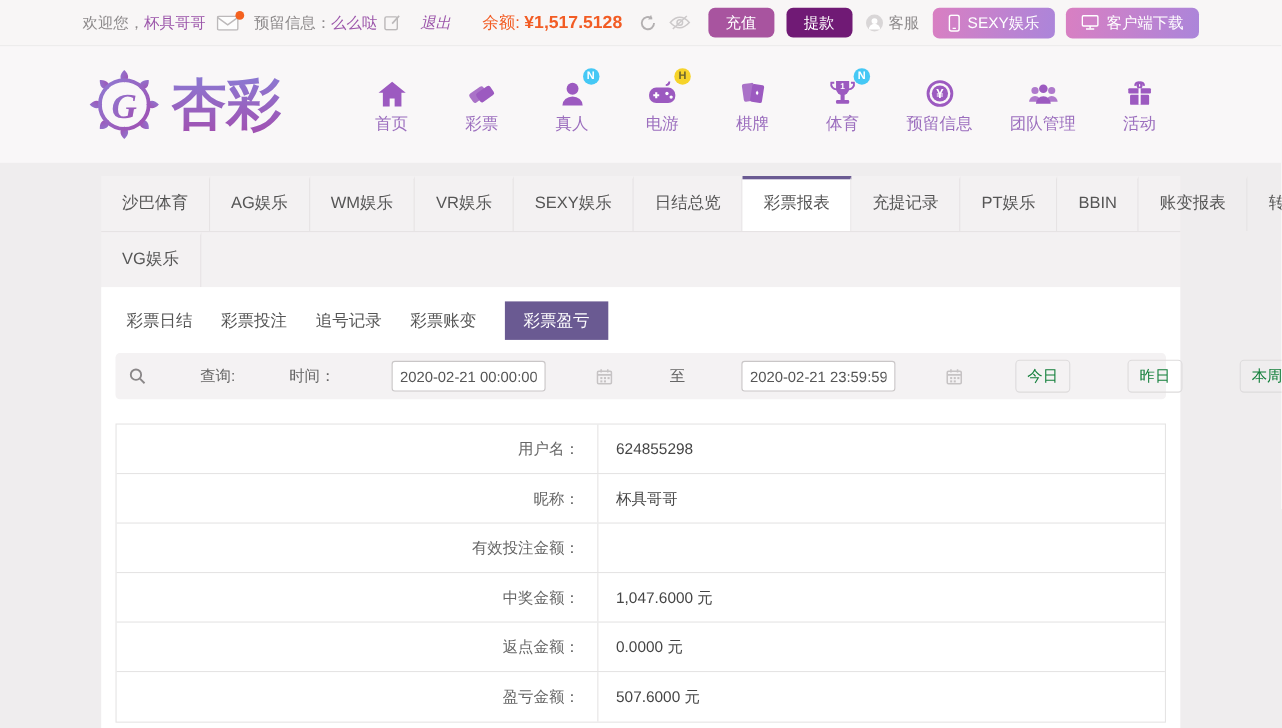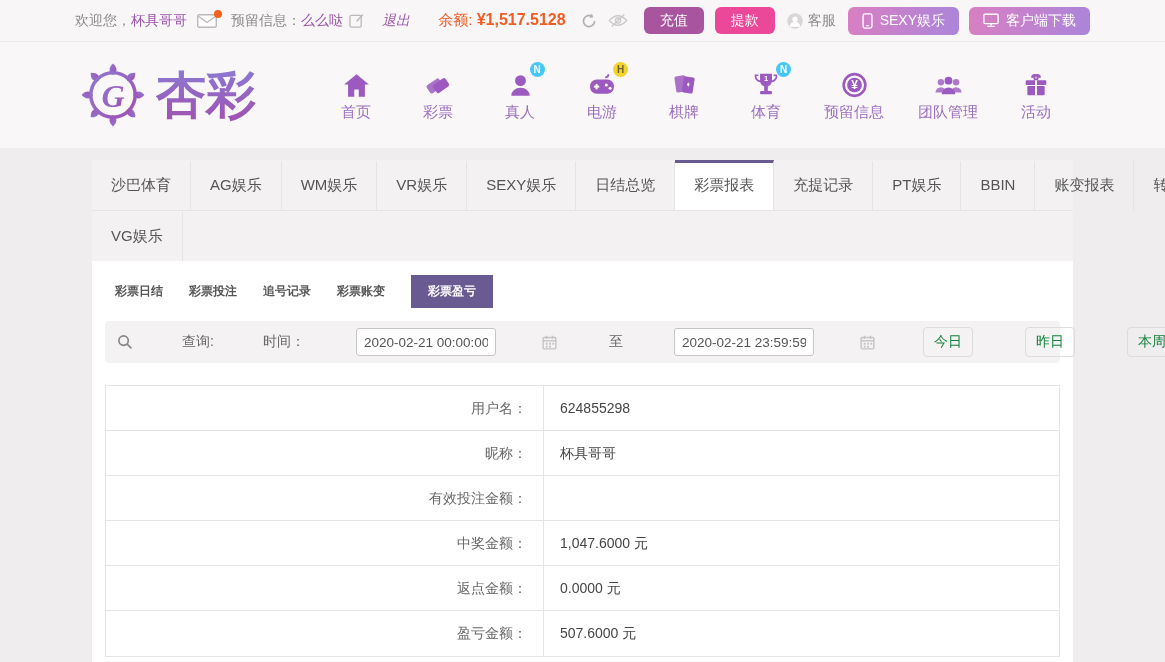--- a/index.html
+++ b/index.html
@@ -19,21 +19,21 @@
   .t-purple { color:#9b55aa; }
   .mail-wrap { position:relative; margin:0 14px 0 10px; display:inline-flex; cursor:pointer; }
   .mail-dot { position:absolute; top:-4px; right:-5px; width:8px; height:8px; border-radius:50%; background:#f4611f; }
   .edit-ic { margin:0 6px; display:inline-flex; cursor:pointer; }
   .logout { font-style:italic; margin-left:12px; cursor:pointer; }
   .balance { color:#f25c24; font-size:15px; margin-right:14px; }
   .balance b { font-size:16px; }
   .tb-ic { display:inline-flex; margin-right:10px; cursor:pointer; }
   .pill-btn { border:none; color:#fff; font-size:14px; height:27px; padding:0 16px; border-radius:6px; margin-right:11px; cursor:pointer; font-family:inherit; }
   .btn-recharge { background:#a8549f; }
-  .btn-withdraw { background:#ec4899; }
+  .btn-withdraw { background:#701a75; }
   .service { display:inline-flex; align-items:center; color:#8d8a8b; margin-right:12px; cursor:pointer; }
   .service svg { margin-right:4px; }
   .dl-btn { display:inline-flex; align-items:center; gap:7px; border:none; color:#fff; font-size:14px; height:28px; padding:0 14px; border-radius:6px; margin-right:10px; cursor:pointer; font-family:inherit; background:linear-gradient(100deg,#d97fc2,#ab85da); }
   .dl-btn:last-child { margin-right:0; }
   
   .header { height:106px; background:#f9f7f8; display:flex; align-items:center; }
   .logo { display:flex; align-items:center; margin-left:80px; cursor:pointer; }
   .logo-text { margin-left:10px; }
   .nav { display:flex; align-items:flex-start; margin-left:58px; gap:34px; }
   .nav-item { display:flex; flex-direction:column; align-items:center; cursor:pointer; position:relative; min-width:48px; }
@@ -45,21 +45,21 @@
   
   .content { width:981px; margin:12px auto; }
   .tabstrip { background:#f3f1f2; }
   .tabrow { display:flex; }
   .tabrow + .tabrow { border-top:1px solid #e6e3e4; }
   .tab { height:50px; line-height:44px; padding:0 19px; font-size:15px; color:#555; border-right:1px solid #e6e3e4; border-top:3px solid transparent; cursor:pointer; white-space:nowrap; }
   .tab.active { background:#fff; border-top-color:#6a5a92; }
   
   .panel { background:#fff; padding:12px 13px 8px; }
   .subtabs { display:flex; align-items:center; gap:26px; height:36px; margin-left:10px; }
-  .subtab { font-size:12px; color:#555; padding:8px 0; cursor:pointer; white-space:nowrap;font-weight:bold; }
+  .subtab { font-size:15px; color:#555; padding:8px 0; cursor:pointer; white-space:nowrap; }
   .subtab.active { background:#6a5a92; color:#fff; padding:8px 17px; }
   .searchbar { height:42px; margin-top:12px; background:#f4f2f3; border-radius:4px; display:flex; align-items:center; padding:0 12px;gap:41px; }
   .searchbar .lbl { color:#666; margin:0 4px; white-space:nowrap; }
   .date-input { width:140px; height:28px; border:1px solid #c9c6c7; border-radius:3px; background:#fff; padding:0 7px; font-size:13.5px; color:#555; font-family:inherit; margin-left:6px; }
   .cal-ic { display:inline-flex; margin:0 7px 0 5px; cursor:pointer; }
   .qbtn { height:30px; padding:0 10px; border:1px solid #dddbdc; border-radius:4px; background:transparent; color:#15803d; font-size:14px; margin-right:11px; cursor:pointer; font-family:inherit; white-space:nowrap; }
   .submit-btn { height:32px; padding:0 14px; margin-left:20px; border:none; border-radius:4px; background:#0369a1; color:#fff; font-size:16px; cursor:pointer; font-family:inherit; white-space:nowrap; }
   
   .report { margin-top:22px; border:1px solid #e5e4e4; }
   .rrow { display:flex; border-bottom:1px solid #e5e4e4; height:45px; }

